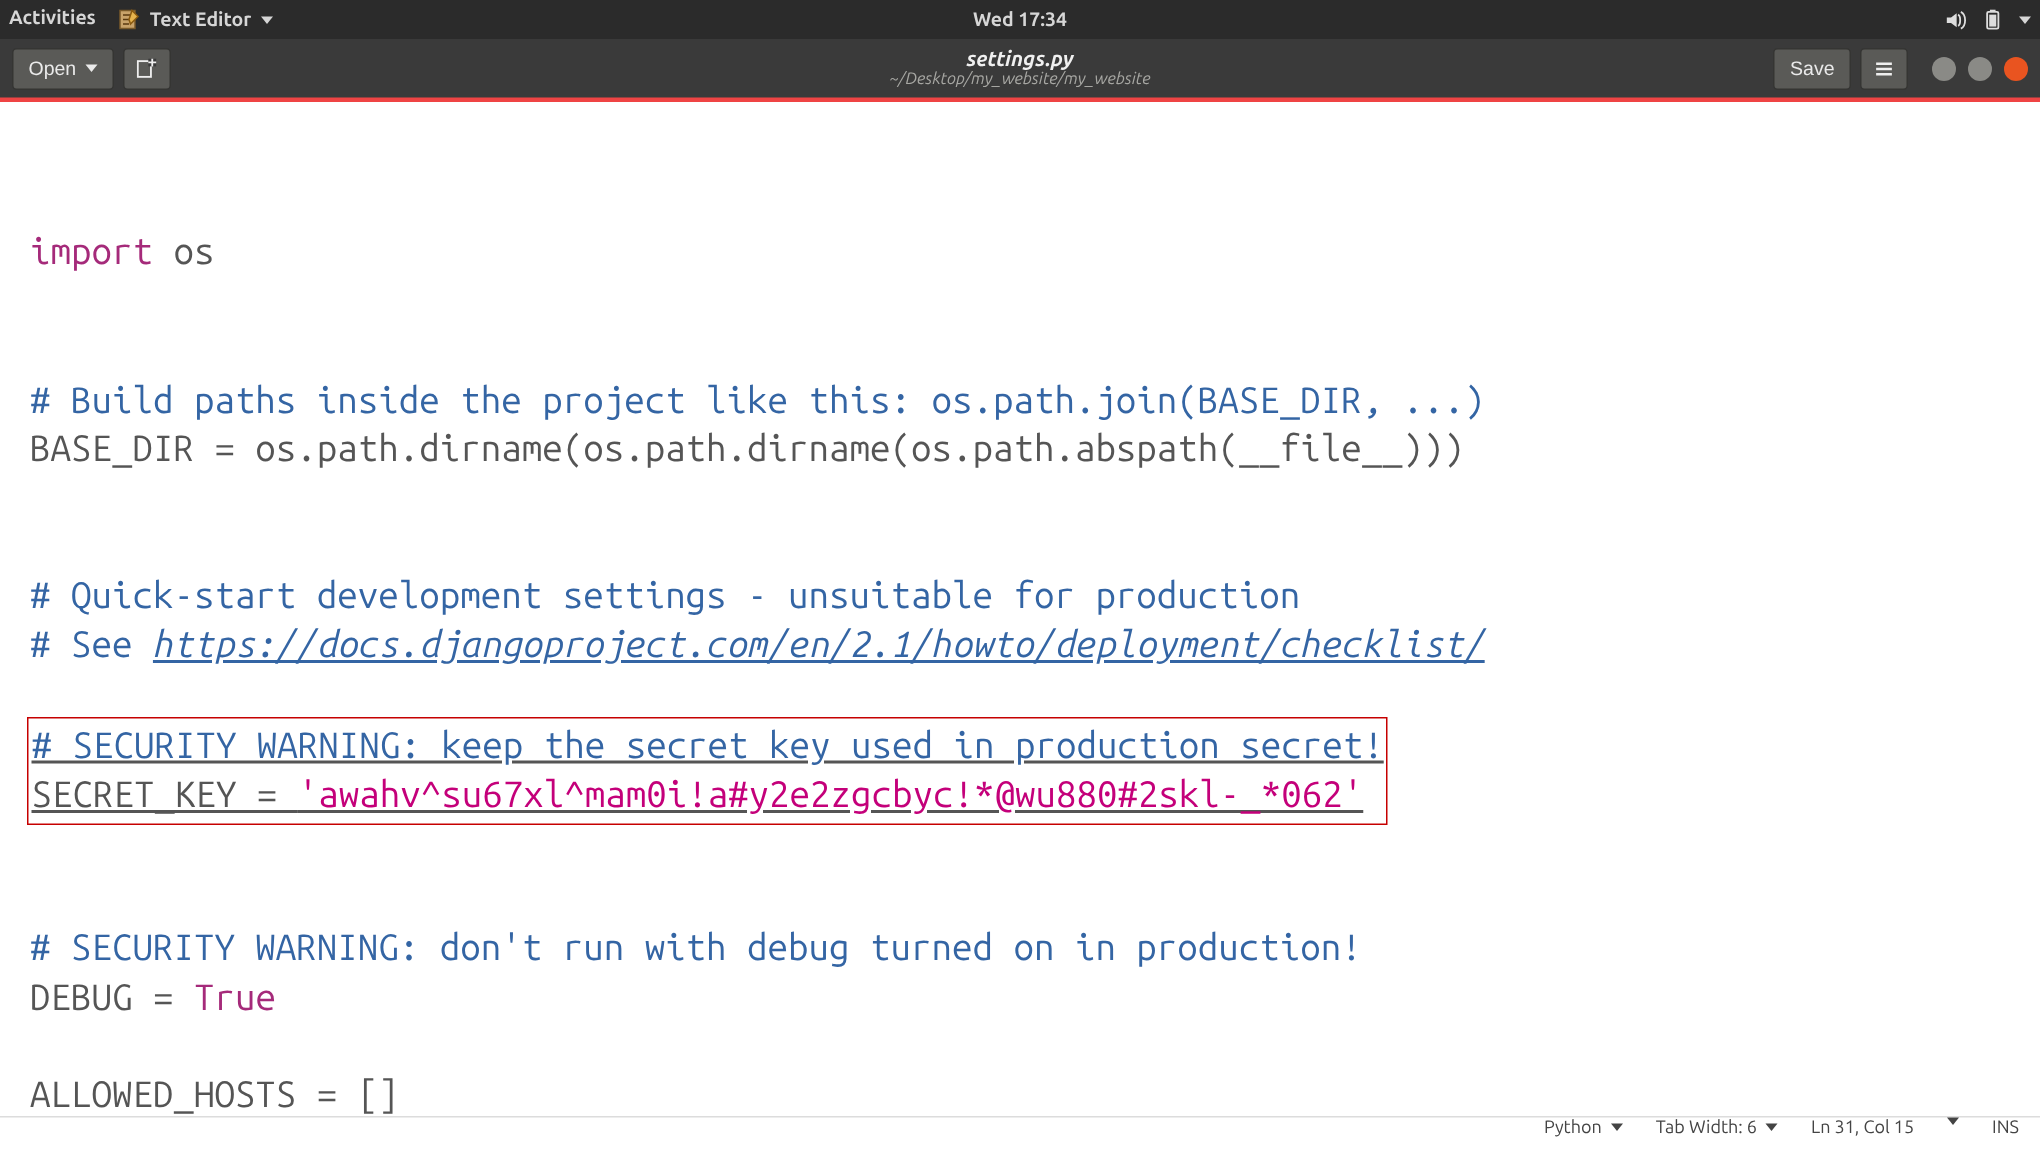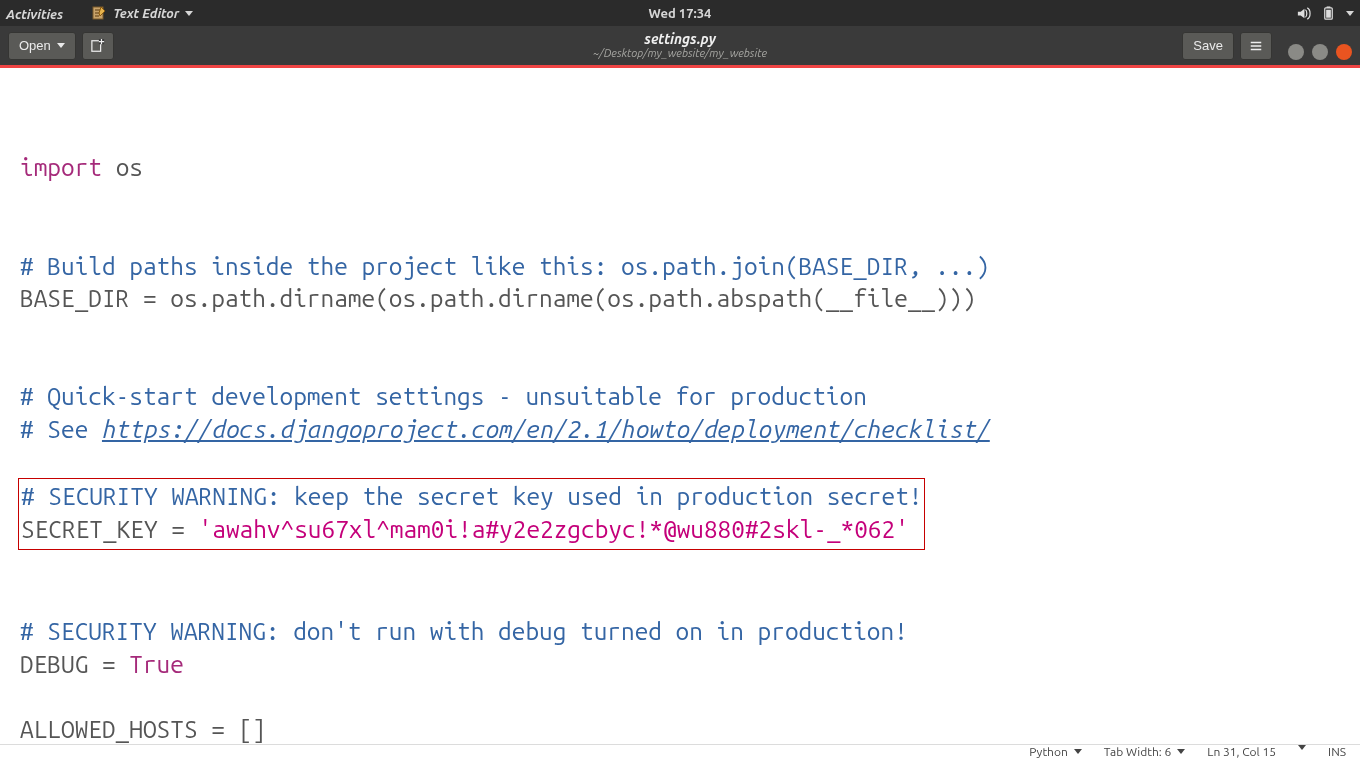--- a/index.html
+++ b/index.html
@@ -9,21 +9,21 @@
   .top-panel {
     height: 26px;
     background: #2b2b2b;
     color: #d6d6d6;
     display: flex;
     align-items: center;
     font-size: 13px;
     padding: 0 6px;
     position: relative;
   }
-  .top-panel .left  { display: flex; align-items: flex-end; gap: 28px; font-style: italic; }
+  .top-panel .left  { display: flex; align-items: flex-start; gap: 14px; }
   .top-panel .center{
     position: absolute; left: 50%; transform: translateX(-50%);
     font-weight: bold;
   }
   .top-panel .right { margin-left: auto; display: flex; align-items: center; gap: 10px; }
   .top-panel .activities { font-weight: bold; }
   .top-panel .appmenu    { display: flex; align-items: center; gap: 6px; font-weight: bold; }
   .top-panel svg { display: block; }
 
   
@@ -53,21 +53,21 @@
   .btn.icon-only { padding: 0 8px; }
   .toolbar .left  { display: flex; gap: 6px; }
   .toolbar .center{
     position: absolute; left: 50%; transform: translateX(-50%);
     text-align: center;
     line-height: 1.15;
     font-style: italic;
   }
   .toolbar .center .filename { font-weight: bold; font-size: 14px; color: #f0f0f0; }
   .toolbar .center .filepath { font-size: 11px; color: #a7a7a3; }
-  .toolbar .right { margin-left: auto; display: flex; align-items: flex-end; gap: 6px; }
+  .toolbar .right { margin-left: auto; display: flex; align-items: center; gap: 6px; }
   .win-controls { display: flex; gap: 8px; margin-left: 10px; }
   .win-btn { width: 16px; height: 16px; border-radius: 50%; display: inline-flex; align-items: center; justify-content: center; }
   .win-min   { background: #8a8a86; }
   .win-max   { background: #8a8a86; }
   .win-close { background: #e95420; }
 
   
   .editor {
     height: calc(766px - 26px - 42px - 22px);
     overflow: hidden;
@@ -86,20 +86,21 @@
   .comment{ color: #3465a4; } 
   .comment .url { font-style: italic; text-decoration: underline; }
   .str    { color: #c4007a; } 
   .const  { color: #a52a7a; } 
   .boxed {
     border: 1px solid #c60000;
     display: block;
     padding: 1px 2px 3px 2px;
     margin-left: -2px;
     width: fit-content;
+    text-decoration: underline;
   }
 
   
   .statusbar {
     position: absolute;
     bottom: 0; left: 0; right: 0;
     height: 22px;
     background: #ffffff;
     border-top: 1px solid #dcdcdc;
     display: flex;

